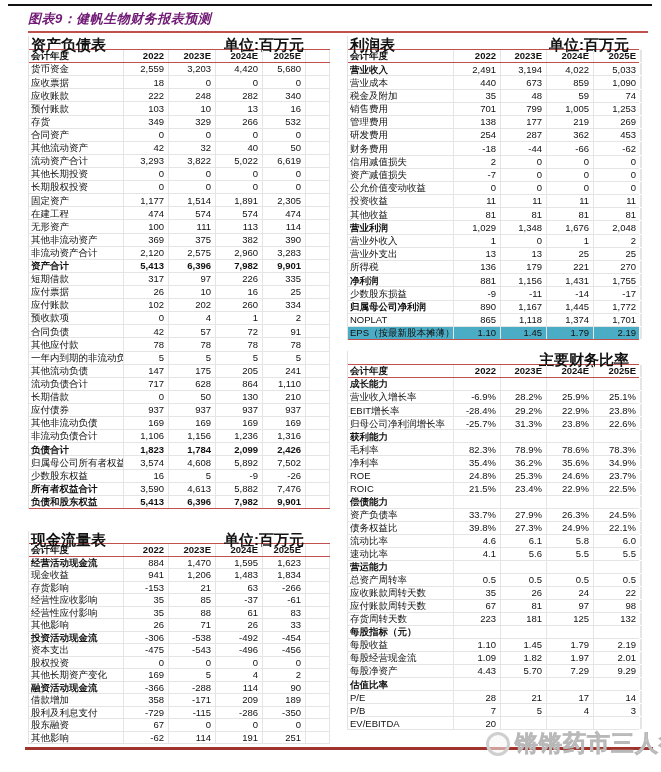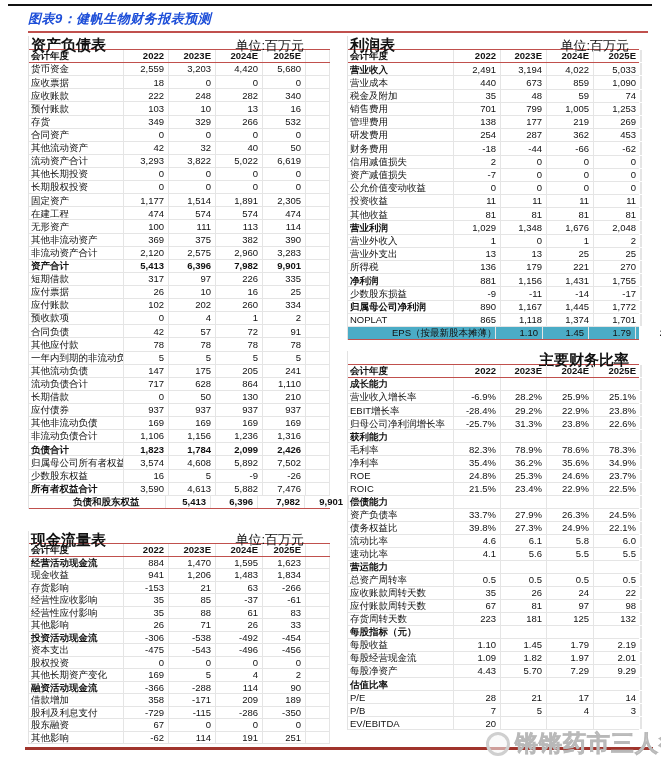--- a/index.html
+++ b/index.html
@@ -1,20 +1,20 @@
 <!DOCTYPE html>
 <html><head>
 <meta charset="utf-8">
 <style>
   html,body{margin:0;padding:0;background:#fff;}
   .page{position:relative;width:661px;height:772px;background:#ffffff;overflow:hidden;
         font-family:"Liberation Sans","DejaVu Sans",sans-serif;color:#111;}
   .topline{position:absolute;left:8px;right:9px;top:4px;height:2px;background:#111;}
   .fig-title{position:absolute;left:28px;top:10px;font-size:13px;font-weight:bold;font-style:italic;
-             color:#1d4ed8;letter-spacing:.5px;white-space:nowrap;}
+             color:#701a75;letter-spacing:.5px;white-space:nowrap;}
   .title-rule{position:absolute;left:28px;right:13px;top:31px;height:2px;background:#c0504d;}
 
   .col-left{position:absolute;left:28px;top:36px;width:302px;}
   .col-right{position:absolute;left:347px;top:36px;width:292px;}
 
   .tbl{border-left:1px solid #e2e2e2;}
   .trow{display:grid;align-items:stretch;box-sizing:border-box;border-bottom:1px solid #e5e5e5;}
   .tbl-balance .trow,.tbl-cashflow .trow{grid-template-columns:95px 45px 47px 47px 43px 1fr;}
   .tbl-income .trow,.tbl-ratios .trow{grid-template-columns:106px 47px 46px 47px 47px 1fr;}
   .tbl-balance .trow{height:13.12px;}
@@ -26,32 +26,32 @@
         overflow:hidden;white-space:nowrap;border-right:1px solid #e5e5e5;}
   .c-label{padding-left:2px;}
   .c-val{justify-content:flex-end;padding-right:4px;font-variant-numeric:tabular-nums;}
 
   .t-titlerow{display:grid;grid-template-columns:1fr auto;box-sizing:border-box;
               border-bottom:1.6px solid #c0504d;align-items:center;}
   .tbl-balance .t-titlerow,.tbl-income .t-titlerow{height:14px;}
   .tbl-cashflow .t-titlerow{height:13px;}
   .tbl-ratios .t-titlerow{height:14px;text-align:right;}
   .t-name{font-size:15px;font-weight:bold;padding-left:2px;white-space:nowrap;}
-  .t-unit{font-size:13px;white-space:nowrap;}
+  .t-unit{font-size:15px;white-space:nowrap;font-weight:bold;}
   .tbl-balance .t-unit,.tbl-cashflow .t-unit{padding-right:26px;}
   .tbl-income .t-unit,.tbl-ratios .t-unit{padding-right:10px;}
 
   .t-header{border-bottom:1.6px solid #c0504d;}
   .t-header .cell{font-weight:bold;font-size:9.5px;}
   .tbl-cashflow .t-header{height:13px;}
 
   .b-label .c-label{font-weight:bold;}
   .b-vals .c-val{font-weight:bold;}
   .section .c-label{font-weight:bold;}
-  .rule{border-bottom:1.6px solid #c0504d;padding-left:42px;}
+  .rule{border-bottom:1.6px solid #c0504d;}
   .hl{background:#4bacc6;}
 
   .spacer-l{height:22px;}
   .spacer-r{height:11px;}
 
   .bottomline{position:absolute;left:25px;right:8px;top:747px;height:2.5px;background:#a0342c;}
   .source{position:absolute;left:28px;top:792px;font-size:10px;color:#b24743;white-space:nowrap;font-weight:bold;}
 
   .watermark{position:absolute;left:486px;top:728px;display:flex;align-items:center;gap:5px;z-index:5;}
   .wm-logo{width:24px;height:24px;border-radius:50%;border:3px solid #cfcfcf;box-sizing:border-box;

